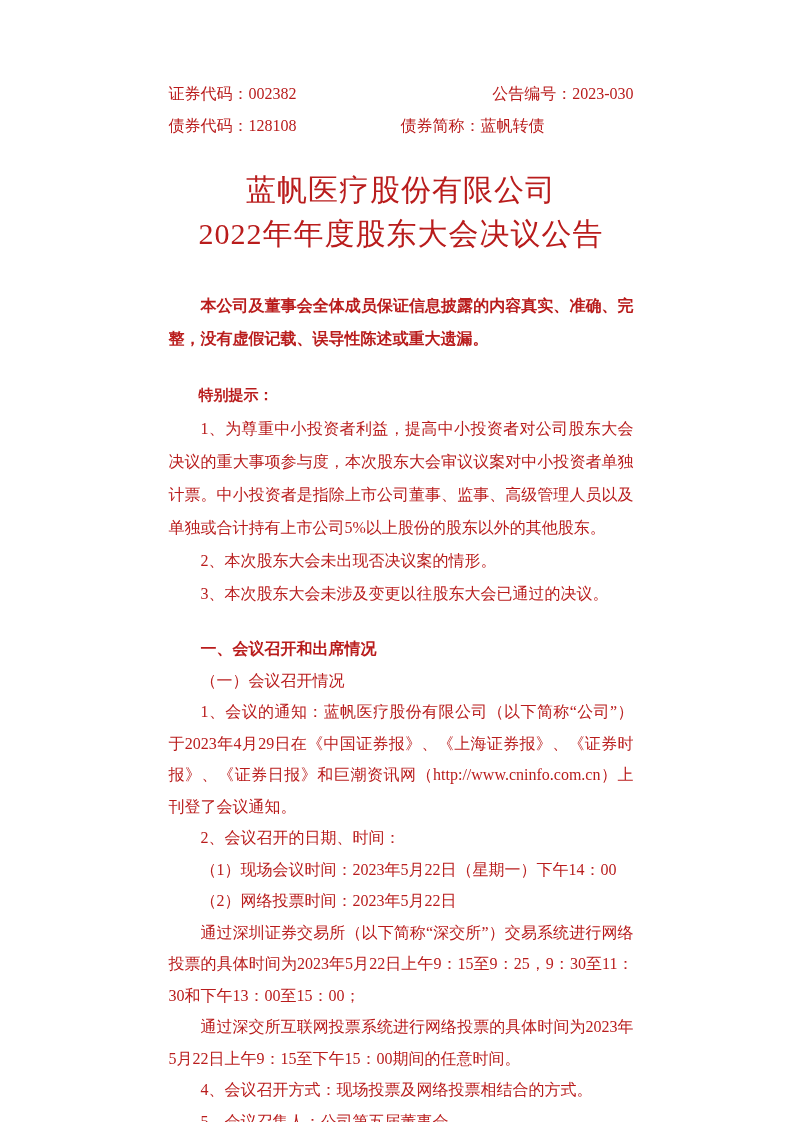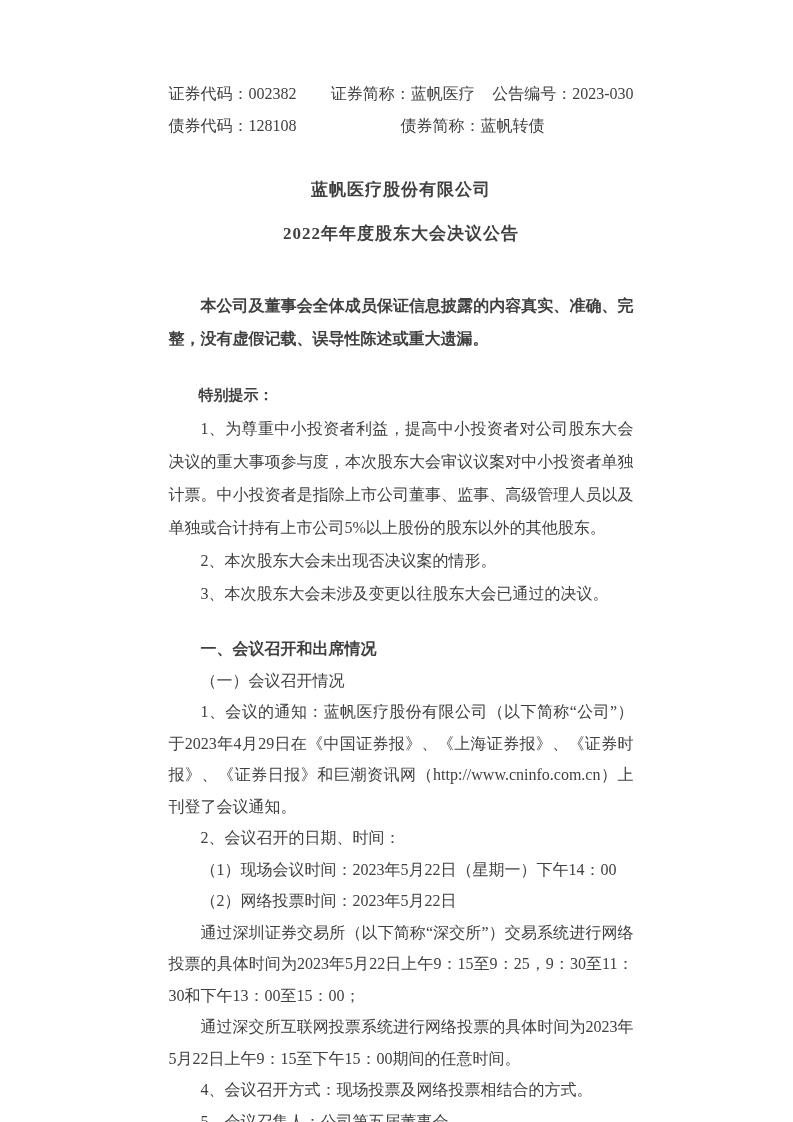--- a/index.html
+++ b/index.html
@@ -6,41 +6,41 @@
     margin: 0;
     padding: 0;
     background: #ffffff;
   }
   .page {
     position: relative;
     width: 648px;
     height: 1122px;
     margin: 0 auto;
     background: #ffffff;
-    color: #404040;
+    color: #b91c1c;
     font-family: "Liberation Serif", "DejaVu Serif", serif;
     box-sizing: border-box;
     padding: 78px 87px 4px 96px;
     overflow: hidden;
   }
   .doc-header {
     font-size: 16px;
   }
   .hrow {
     display: flex;
     line-height: 32px;
     white-space: nowrap;
   }
   .hcell.c1 { width: 232px; }
   .hcell.c2 { width: 231px; }
   .hcell.c3 { flex: 1; text-align: right; }
   .doc-title {
     margin: 26px 0 0 0;
-    font-size: 17px;
-    font-weight: bold;
+    font-size: 30px;
+    font-weight: normal;
     text-align: center;
     line-height: 44px;
     letter-spacing: 1px;
   }
   .declaration {
     margin-top: 33px;
     font-size: 16px;
     font-weight: bold;
     line-height: 33px;
     text-align: justify;
@@ -76,21 +76,20 @@
   }
 </style>
 </head>
 <body>
 
 <div class="page">
 
   <div class="doc-header">
     <div class="hrow">
       <span class="hcell c1">证券代码：002382</span>
-      <span class="hcell c2">证券简称：蓝帆医疗</span>
       <span class="hcell c3">公告编号：2023-030</span>
     </div>
     <div class="hrow">
       <span class="hcell c1">债券代码：128108</span>
       <span class="hcell c2">债券简称：蓝帆转债</span>
       <span class="hcell c3"></span>
     </div>
   </div>
 
   <div class="doc-title">

